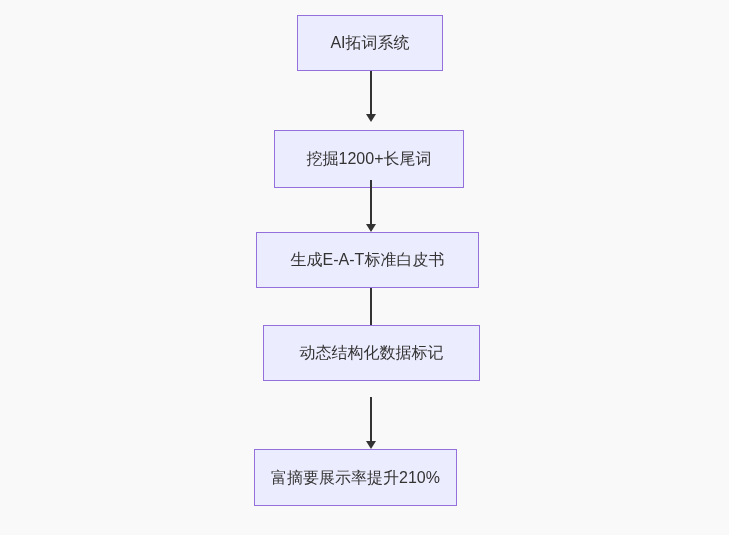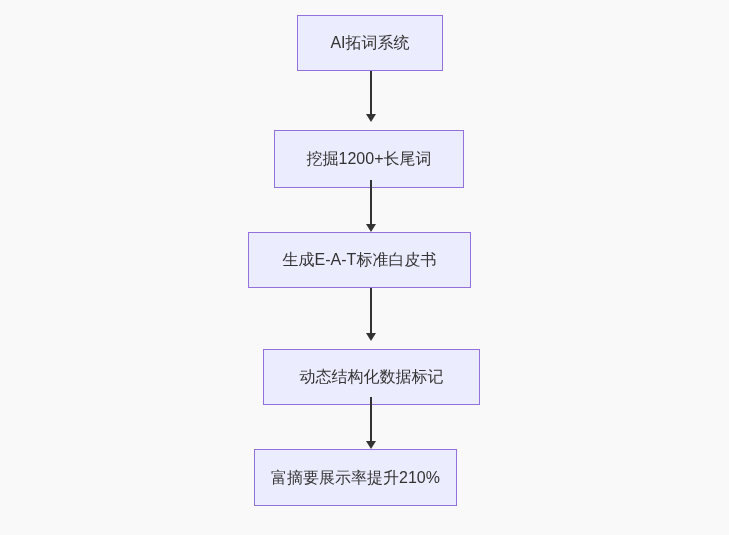--- a/index.html
+++ b/index.html
@@ -27,22 +27,22 @@
     align-items: center;
     justify-content: center;
     color: var(--text, #333333);
     font-size: 16px;
     line-height: 1;
     text-align: center;
     white-space: nowrap;
   }
   .n1 { left: 297px; top: 15px;  width: 146px; height: 56px; }
   .n2 { left: 274px; top: 122px; width: 190px; height: 58px; margin-top: 8px; }
-  .n3 { left: 248px; top: 232px; width: 223px; height: 56px; }
-  .n4 { left: 263px; top: 349px; width: 217px; height: 56px; }
+  .n3 { left: 256px; top: 232px; width: 223px; height: 56px; }
+  .n4 { left: 263px; top: 325px; width: 217px; height: 56px; }
   .n5 { left: 254px; top: 449px; width: 203px; height: 57px; }
 
   .edge {
     position: absolute;
     width: 2px;
     background: var(--arrow, #333333);
   }
   .e1 { left: 370px; top: 71px;  height: 43px; }
   .e2 { left: 370px; top: 180px; height: 44px; }
   .e3 { left: 370px; top: 288px; height: 45px; }

